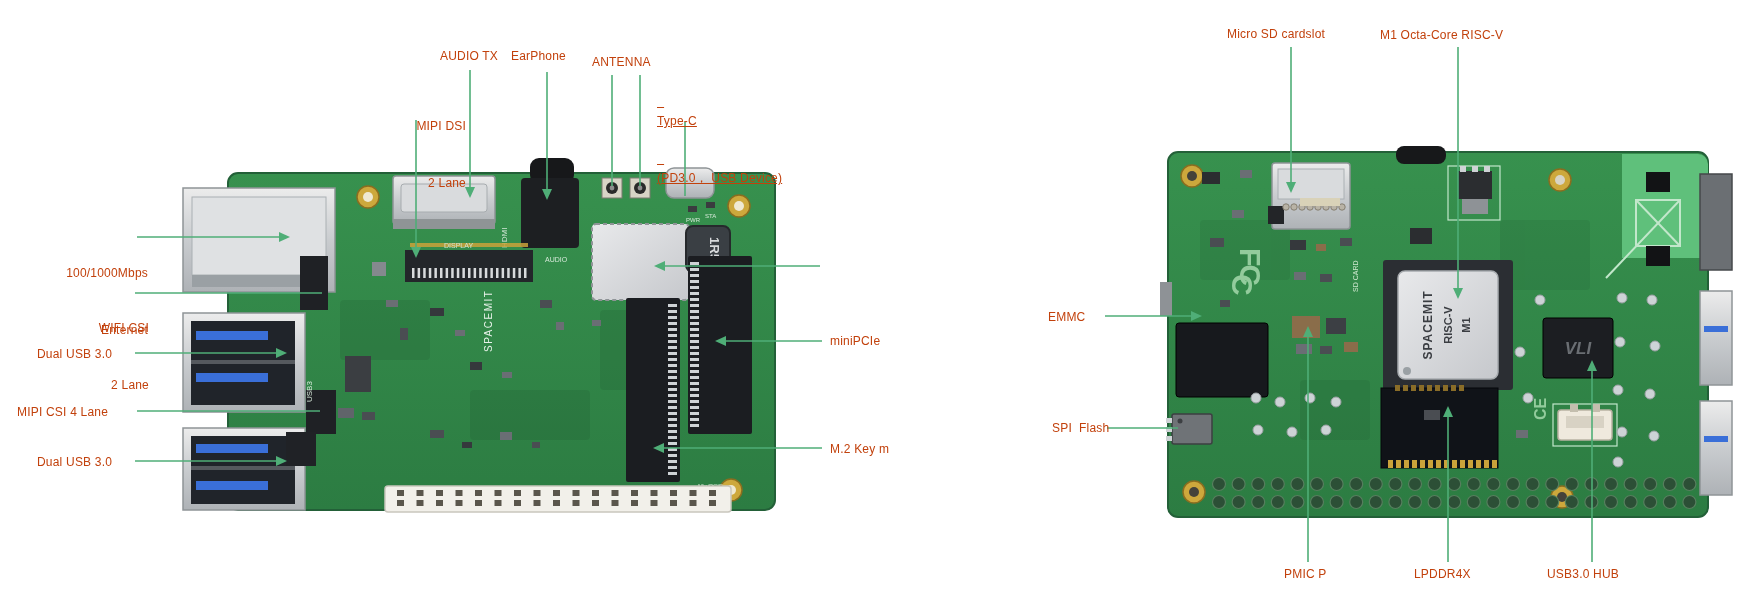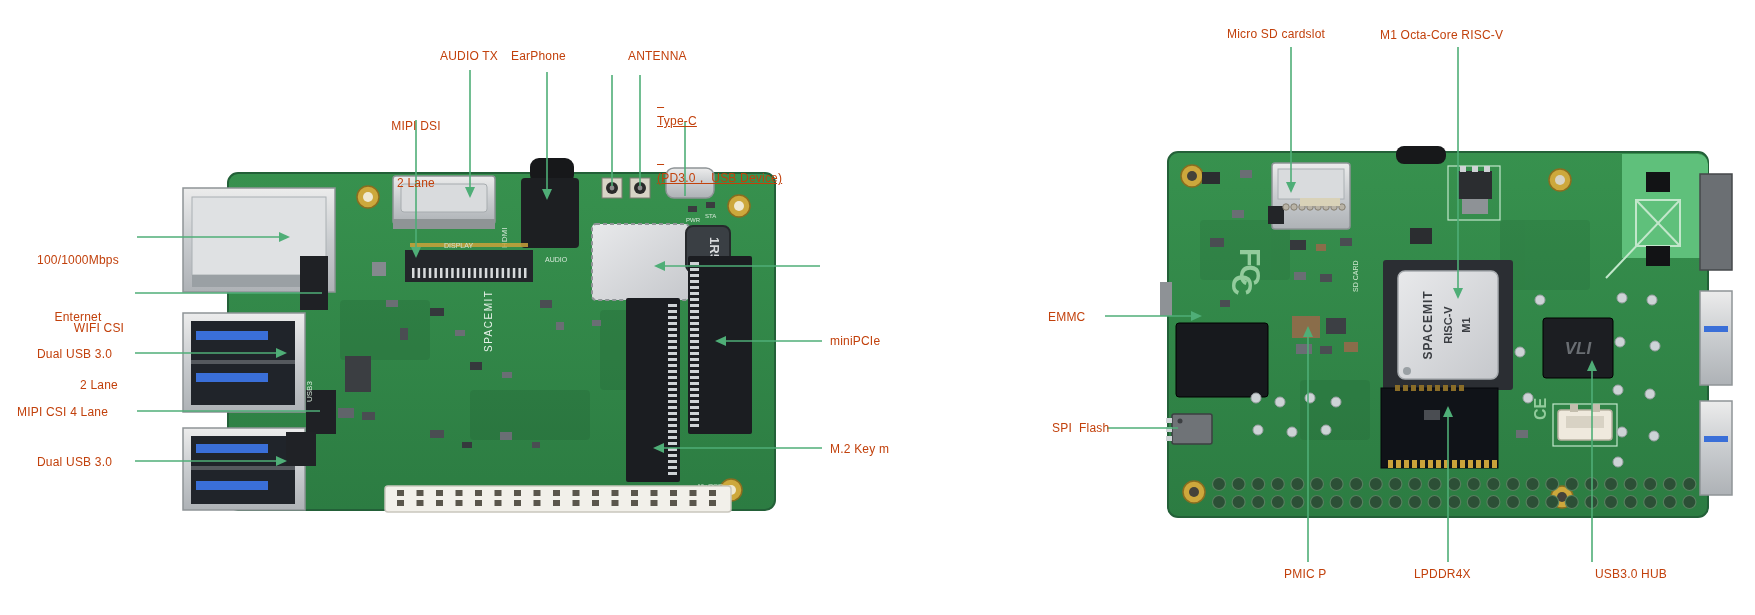--- a/index.html
+++ b/index.html
@@ -1,21 +1,21 @@
 <!DOCTYPE html>
 <html><head>
 <meta charset="utf-8">
 <style>
   html,body{margin:0;padding:0;background:#ffffff;}
   #stage{position:relative;width:1755px;height:615px;background:#ffffff;overflow:hidden;
          font-family:"Liberation Sans",sans-serif;}
   #artwork{position:absolute;left:0;top:0;}
   .lbl{position:absolute;font-size:12px;line-height:19px;color:#c2410c;
        letter-spacing:.2px;white-space:pre;}
-  .lbl.center{text-align:center;}
+  .lbl.center{text-align:right;}
   .lbl span{display:block;}
   svg text{font-family:"Liberation Sans",sans-serif;}
 </style>
 </head>
 <body>
 
 <div id="stage">
 
 <svg id="artwork" width="1755" height="615" viewBox="0 0 1755 615">
   <defs>
@@ -559,33 +559,33 @@
     <polygon points="715,341 726,336 726,346"></polygon>
     <polygon points="653,448 664,443 664,453"></polygon>
     <polygon points="1308,326 1303,337 1313,337"></polygon>
     <polygon points="1448,406 1443,417 1453,417"></polygon>
     <polygon points="1592,360 1587,371 1597,371"></polygon>
   </g>
 </svg>
 
 <div class="lbl" style="left:440px;top:47px;">AUDIO TX</div>
 <div class="lbl" style="left:511px;top:47px;">EarPhone</div>
-<div class="lbl" style="left:592px;top:47px;margin-left:36px;">ANTENNA</div>
+<div class="lbl" style="left:592px;top:53px;">ANTENNA</div>
 
 <div class="lbl center" style="left:366px;top:79px;width:100px;">
   <span>MIPI DSI</span>
   <span>2 Lane</span>
 </div>
 
 <div class="lbl" style="left:657px;top:74px;text-decoration:underline;">
   <span>Type-C</span>
   <span>(PD3.0， USB Device)</span>
 </div>
 
-<div class="lbl center" style="left:8px;top:213px;width:140px;">
+<div class="lbl center" style="left:8px;top:226px;width:140px;">
   <span>100/1000Mbps</span>
   <span>Enternet</span>
 </div>
 
 <div class="lbl center" style="left:49px;top:281px;width:100px;">
   <span>WIFI CSI</span>
   <span>2 Lane</span>
 </div>
 
 <div class="lbl" style="left:37px;top:345px;">Dual USB 3.0</div>
@@ -595,15 +595,15 @@
 
 <div class="lbl" style="left:830px;top:332px;">miniPCIe</div>
 <div class="lbl" style="left:830px;top:440px;">M.2 Key m</div>
 
 <div class="lbl" style="left:1227px;top:25px;">Micro SD cardslot</div>
 <div class="lbl" style="left:1380px;top:26px;">M1 Octa-Core RISC-V</div>
 <div class="lbl" style="left:1048px;top:308px;">EMMC</div>
 <div class="lbl" style="left:1052px;top:419px;">SPI  Flash</div>
 <div class="lbl" style="left:1284px;top:565px;">PMIC P</div>
 <div class="lbl" style="left:1414px;top:565px;">LPDDR4X</div>
-<div class="lbl" style="left:1547px;top:565px;margin-left:48px;">USB3.0 HUB</div>
+<div class="lbl" style="left:1547px;top:565px;">USB3.0 HUB</div>
 
 </div>
 
 </body></html>

